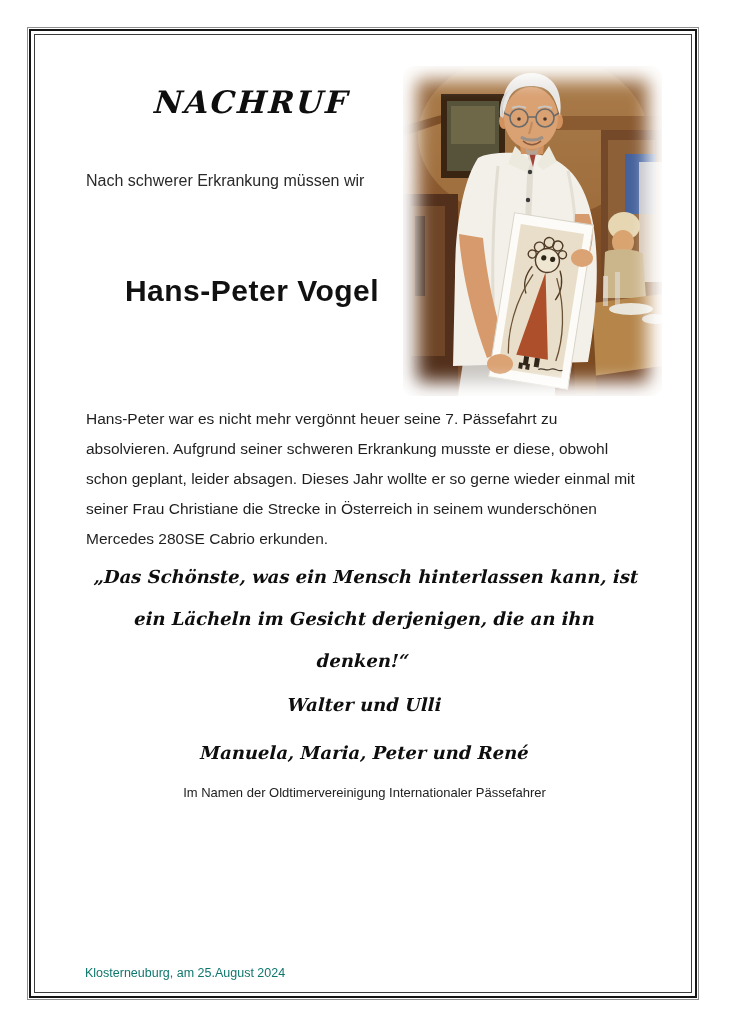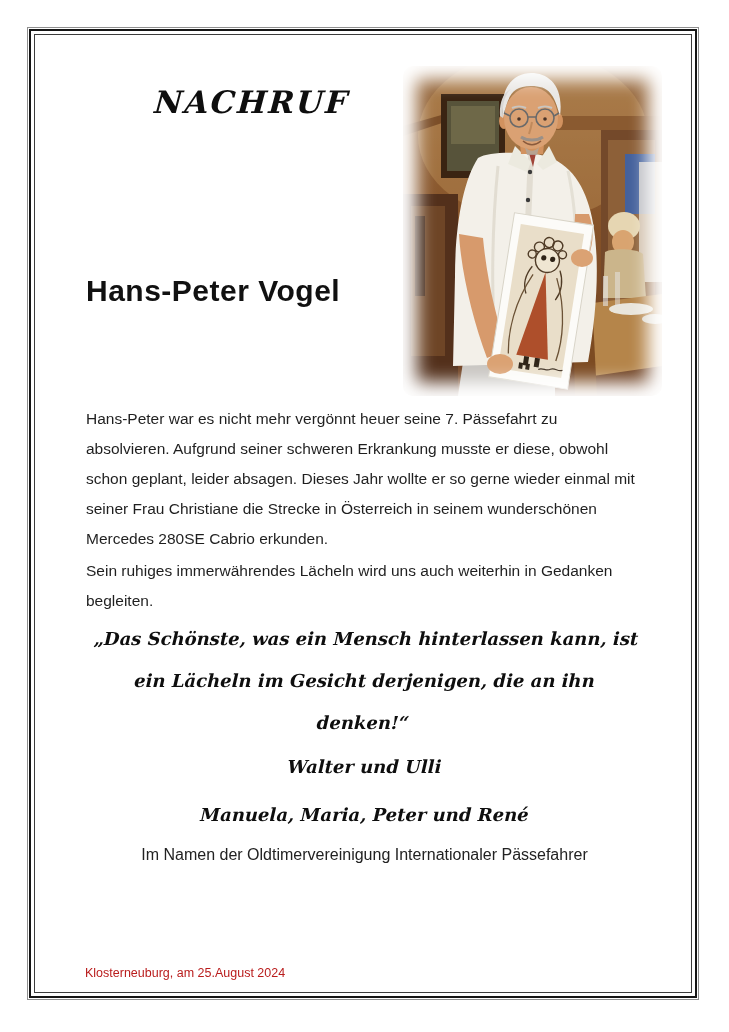--- a/index.html
+++ b/index.html
@@ -16,21 +16,21 @@
     position:absolute; top:84px; left:86px; width:332px; margin:0;
     text-align:center; font-family:"DejaVu Serif", serif;
     font-style:italic; font-weight:900; font-size:31px; letter-spacing:2px;
     transform:skewX(-4deg); color:#0e0e0e;
   }
   .intro { position:absolute; left:86px; margin:0; font-size:16px; color:#2a2a2a; }
   .intro-1 { top:172px; }
   .intro-2 { top:212px; }
   .name {
     position:absolute; top:274px; left:86px; width:332px; margin:0;
-    font-size:30px; font-weight:bold; letter-spacing:0.5px; color:#111;
+    text-align:center; font-size:30px; font-weight:bold; letter-spacing:0.5px; color:#111;
   }
 
   .photo {
     position:absolute; left:403px; top:66px; width:259px; height:330px;
     border-radius:10px;
   }
   .photo svg { display:block; border-radius:10px; }
   .photo::after {
     content:""; position:absolute; inset:-2px; border-radius:14px; pointer-events:none;
     box-shadow: inset 0 0 18px 16px #ffffff;
@@ -46,40 +46,41 @@
     font-size:18px; line-height:42px; text-align:center; color:#0e0e0e;
     margin:2px 0 !important; transform:skewX(-2deg);
   }
   .sig {
     font-family:"DejaVu Serif", serif; font-style:italic; font-weight:700;
     font-size:18px; line-height:30px; text-align:center; color:#0e0e0e;
     transform:skewX(-2deg);
   }
   .sig-1 { margin:8px 0 0 0 !important; }
   .sig-2 { margin:18px 0 0 0 !important; }
-  .org { text-align:center; font-size:16px; margin:10px 0 0 0 !important; color:#222; }
+  .org { text-align:center; font-size:13px; margin:10px 0 0 0 !important; color:#222; }
 
   .footer {
     position:absolute; left:85px; top:966px; margin:0;
-    font-size:12.5px; color:#b91c1c;
+    font-size:12.5px; color:#0f766e;
   }
 </style>
 </head>
 <body>
 
 <div class="page">
 
   <div class="frame-a">
     <div class="frame-b">
       <div class="frame-c"></div>
     </div>
   </div>
 
   <h1 class="title">NACHRUF</h1>
 
+  <p class="intro intro-1">Nach schwerer Erkrankung müssen wir</p>
 
   <h2 class="name">Hans-Peter Vogel</h2>
 
   <div class="photo">
     <svg width="259" height="330" viewBox="0 0 259 330" xmlns="http://www.w3.org/2000/svg">
       <defs>
         <linearGradient id="bg" x1="0" y1="0" x2="0" y2="1">
           <stop offset="0" stop-color="#9a6c40"></stop>
           <stop offset="0.5" stop-color="#855228"></stop>
           <stop offset="1" stop-color="#6b3d1f"></stop>
@@ -191,21 +192,20 @@
         <rect x="133" y="299" width="4" height="6" fill="#2e2317"></rect>
       </g>
 
       <ellipse cx="97" cy="298" rx="13" ry="10" fill="#dba273"></ellipse>
       <ellipse cx="179" cy="192" rx="11" ry="9" fill="#dba273"></ellipse>
     </svg>
   </div>
 
   <div class="main">
     <p>Hans-Peter war es nicht mehr vergönnt heuer seine 7. Pässefahrt zu absolvieren. Aufgrund seiner schweren Erkrankung musste er diese, obwohl schon geplant, leider absagen. Dieses Jahr wollte er so gerne wieder einmal mit seiner Frau Christiane die Strecke in Österreich in seinem wunderschönen Mercedes 280SE Cabrio erkunden.</p>
-    <p>Sein ruhiges immerwährendes Lächeln wird uns auch weiterhin in Gedanken begleiten.</p>
     <p class="quote">„Das Schönste, was ein Mensch hinterlassen kann, ist ein Lächeln im Gesicht derjenigen, die an ihn denken!“</p>
     <p class="sig sig-1">Walter und Ulli</p>
     <p class="sig sig-2">Manuela, Maria, Peter und René</p>
     <p class="org">Im Namen der Oldtimervereinigung Internationaler Pässefahrer</p>
   </div>
 
   <p class="footer">Klosterneuburg, am 25.August 2024</p>
 
 </div>
 

